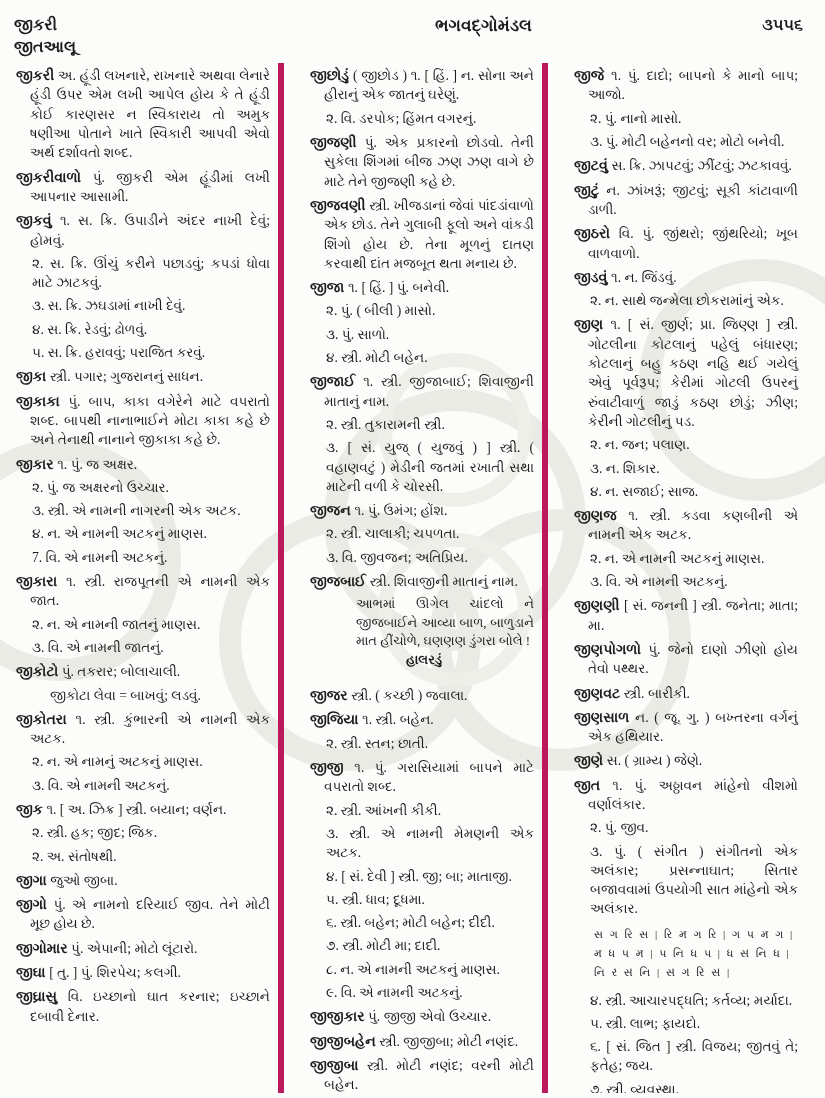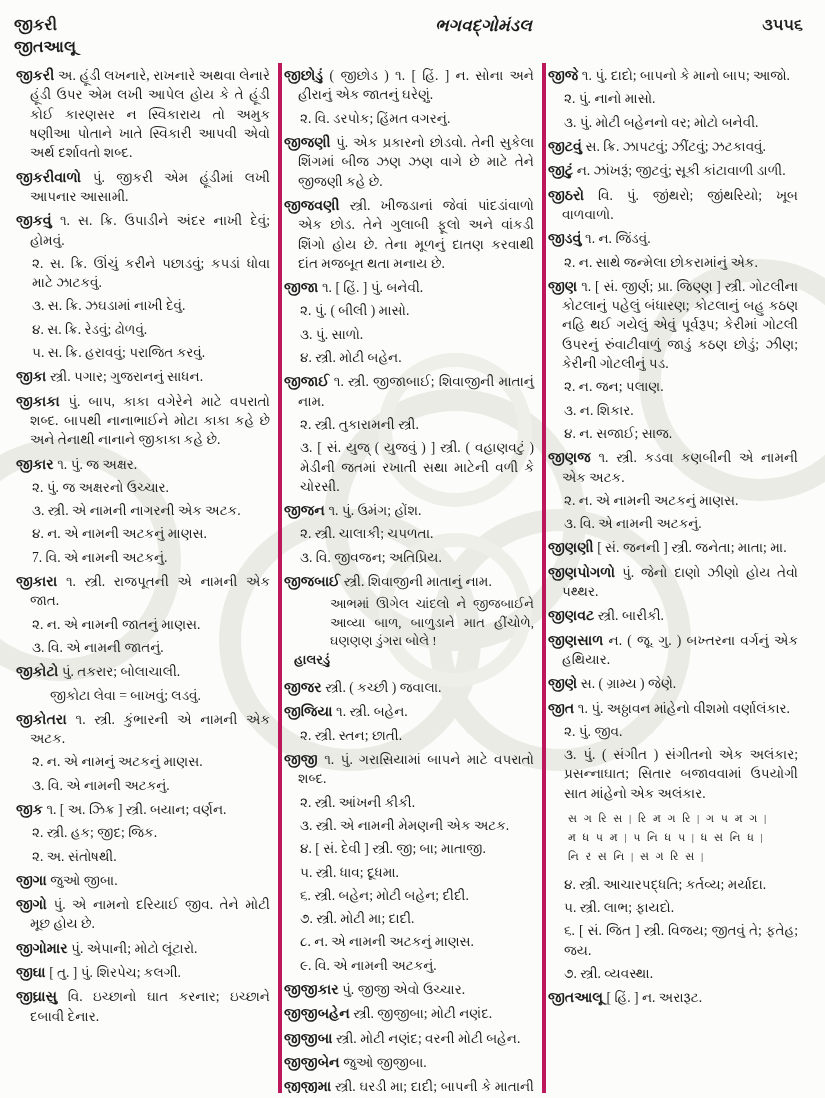--- a/index.html
+++ b/index.html
@@ -8,34 +8,34 @@
     background:#fcfcfa;
     font-family:"Liberation Serif","DejaVu Serif",serif;
     color:#1c1c1c;
     overflow:hidden;
     position:relative;
   }
   .watermark{position:absolute;top:0;left:0;z-index:0;pointer-events:none;}
   .page{position:relative;z-index:1;width:825px;height:960px;box-sizing:border-box;padding:14px 12px 10px 14px;}
   .header{display:flex;align-items:flex-start;margin-bottom:6px;}
   .head-left{width:270px;font-weight:bold;font-size:16px;line-height:1.35;}
-  .head-center{flex:1;text-align:center;font-weight:bold;font-size:17px;padding-top:2px;font-style:italic;}
+  .head-center{flex:1;text-align:center;font-weight:bold;font-size:17px;padding-top:2px;}
   .head-right{width:120px;text-align:right;font-weight:bold;font-size:16px;padding-top:2px;padding-right:10px;}
   .columns{display:flex;height:1030px;overflow:hidden;}
   .col{width:264px;box-sizing:border-box;padding:2px 8px 0 2px;overflow:hidden;
        font-size:13.6px;line-height:1.42;text-align:justify;}
-  .col + .col{border-left:4px solid #be185d;padding-left:2px;}
+  .col + .col{border-left:6px solid #be185d;padding-left:26px;}
   p{margin:0 0 4px 0;}
   .entry{text-indent:-14px;padding-left:14px;}
   .headword{font-weight:bold;font-size:14.2px;}
   .sense{padding-left:16px;}
   .idiom{padding-left:34px;}
   .verse-block{padding-left:10px;font-size:13px;}
   .verse{margin-bottom:0;margin-left:36px;}
-  .attribution{text-align:left;font-weight:bold;margin:0 6px 8px 0;}
+  .attribution{text-align:center;font-weight:bold;margin:0 6px 16px 0;}
   .notation{padding-left:20px;margin:6px 0 8px 0;font-size:11px;letter-spacing:2px;line-height:1.75;}
 </style>
 </head>
 <body>
 
 <svg class="watermark" width="825" height="1098" viewBox="0 0 825 1098">
   <g fill="none" stroke="#ebebe6" stroke-width="22">
     <circle cx="455" cy="520" r="120"></circle>
     <circle cx="560" cy="640" r="120"></circle>
     <circle cx="350" cy="640" r="120"></circle>

